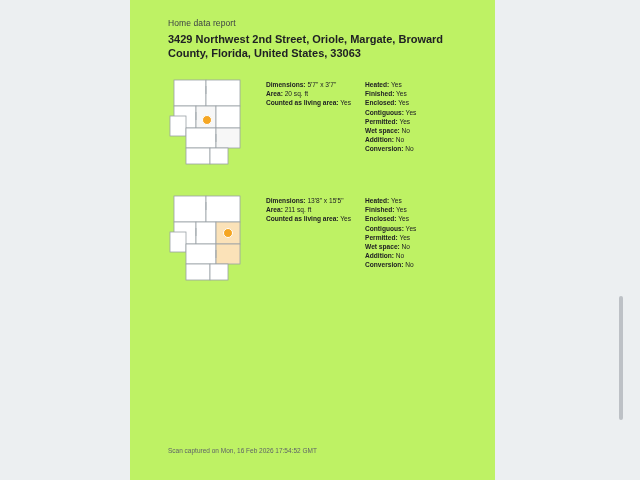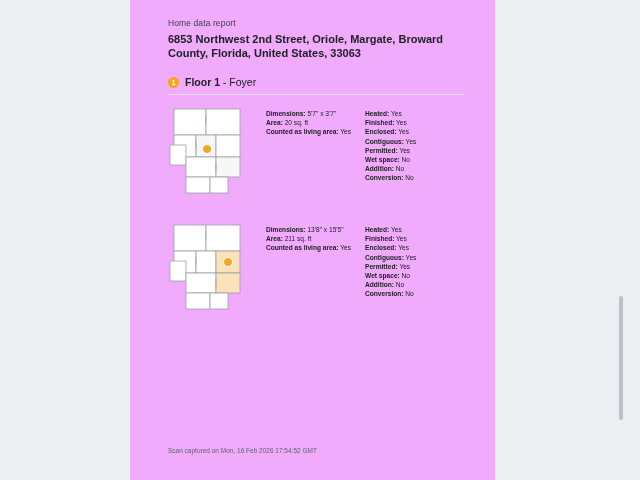--- a/index.html
+++ b/index.html
@@ -36,21 +36,21 @@
     width: 145px;
     height: 480px;
     background: #eceff1;
   }
   .page {
     position: absolute;
     left: 130px;
     top: 0;
     width: 365px;
     height: 480px;
-    background: #f0abfc;
+    background: #bef264;
   }
   .content {
     position: absolute;
     left: 38px;
     top: 18px;
     width: 300px;
   }
   .report-label {
     font-size: 8.5px;
     color: #3c4043;
@@ -155,29 +155,23 @@
 <div class="viewport">
 
   <div class="gutter-left"></div>
   <div class="gutter-right"></div>
 
   <div class="page">
 
     <div class="content">
 
       <div class="report-label">Home data report</div>
-      <div class="address">6853 Northwest 2nd Street, Oriole, Margate, Broward County, Florida, United States, 33063</div>
+      <div class="address">3429 Northwest 2nd Street, Oriole, Margate, Broward County, Florida, United States, 33063</div>
 
       <div class="section">
-        <div class="section-head">
-          <div class="marker">1</div>
-          <div class="section-title">
-            <span class="floor">Floor 1</span><span> - </span><span>Foyer</span>
-          </div>
-        </div>
 
         <div class="section-body">
           <div class="plan">
             <svg width="88" height="92" viewBox="0 0 88 92" xmlns="http://www.w3.org/2000/svg">
               <g fill="#ffffff" stroke="#9aa0a6" stroke-width="0.8">
                 <rect x="6" y="4" width="32" height="26"></rect>
                 <rect x="38" y="4" width="34" height="26"></rect>
                 <rect x="6" y="30" width="22" height="22"></rect>
                 <rect x="28" y="30" width="20" height="22" fill="#f7f7f7"></rect>
                 <rect x="48" y="30" width="24" height="22"></rect>

